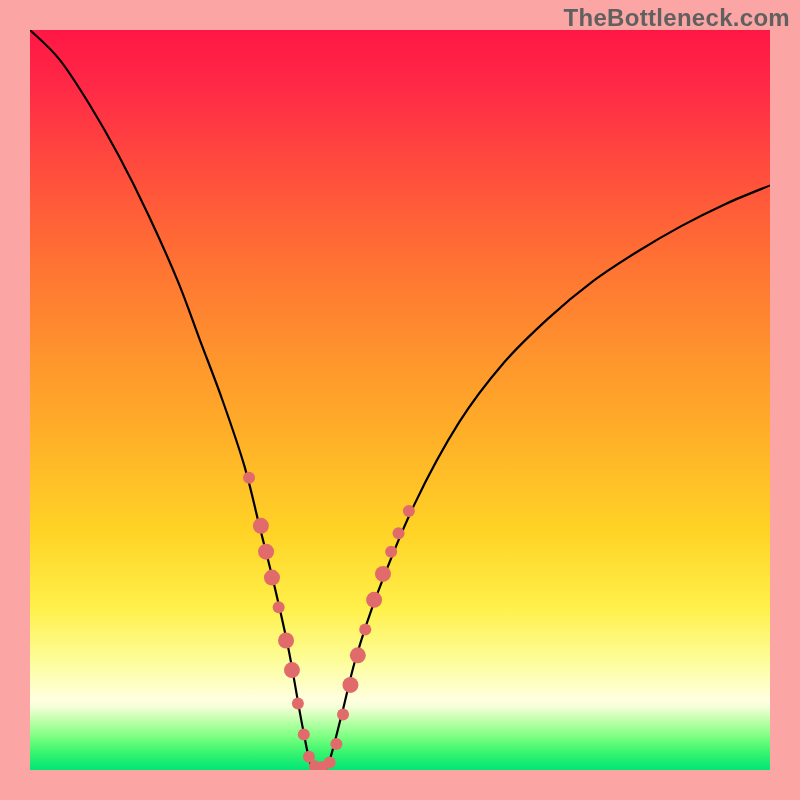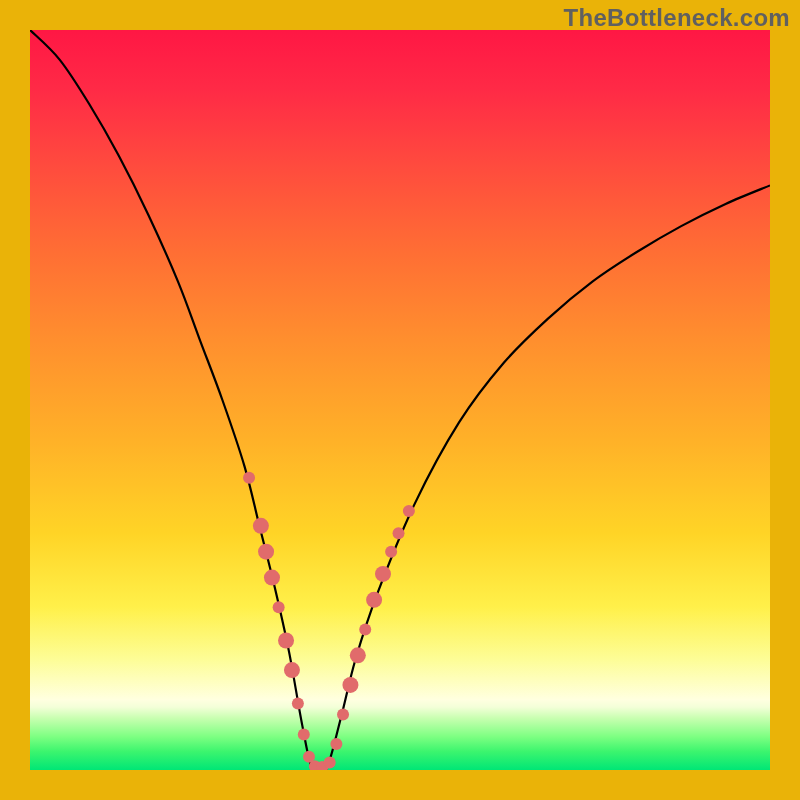--- a/index.html
+++ b/index.html
@@ -6,21 +6,21 @@
     margin: 0;
     padding: 0;
     width: 800px;
     height: 800px;
     overflow: hidden;
     font-family: Arial, Helvetica, sans-serif;
   }
   .outer {
     width: 800px;
     height: 800px;
-    background: #eab308;
+    background: #fca5a5;
     position: relative;
   }
   .watermark {
     position: absolute;
     top: 4px;
     right: 10px;
     color: #606060;
     font-size: 24px;
     font-weight: 600;
     letter-spacing: 0.3px;

